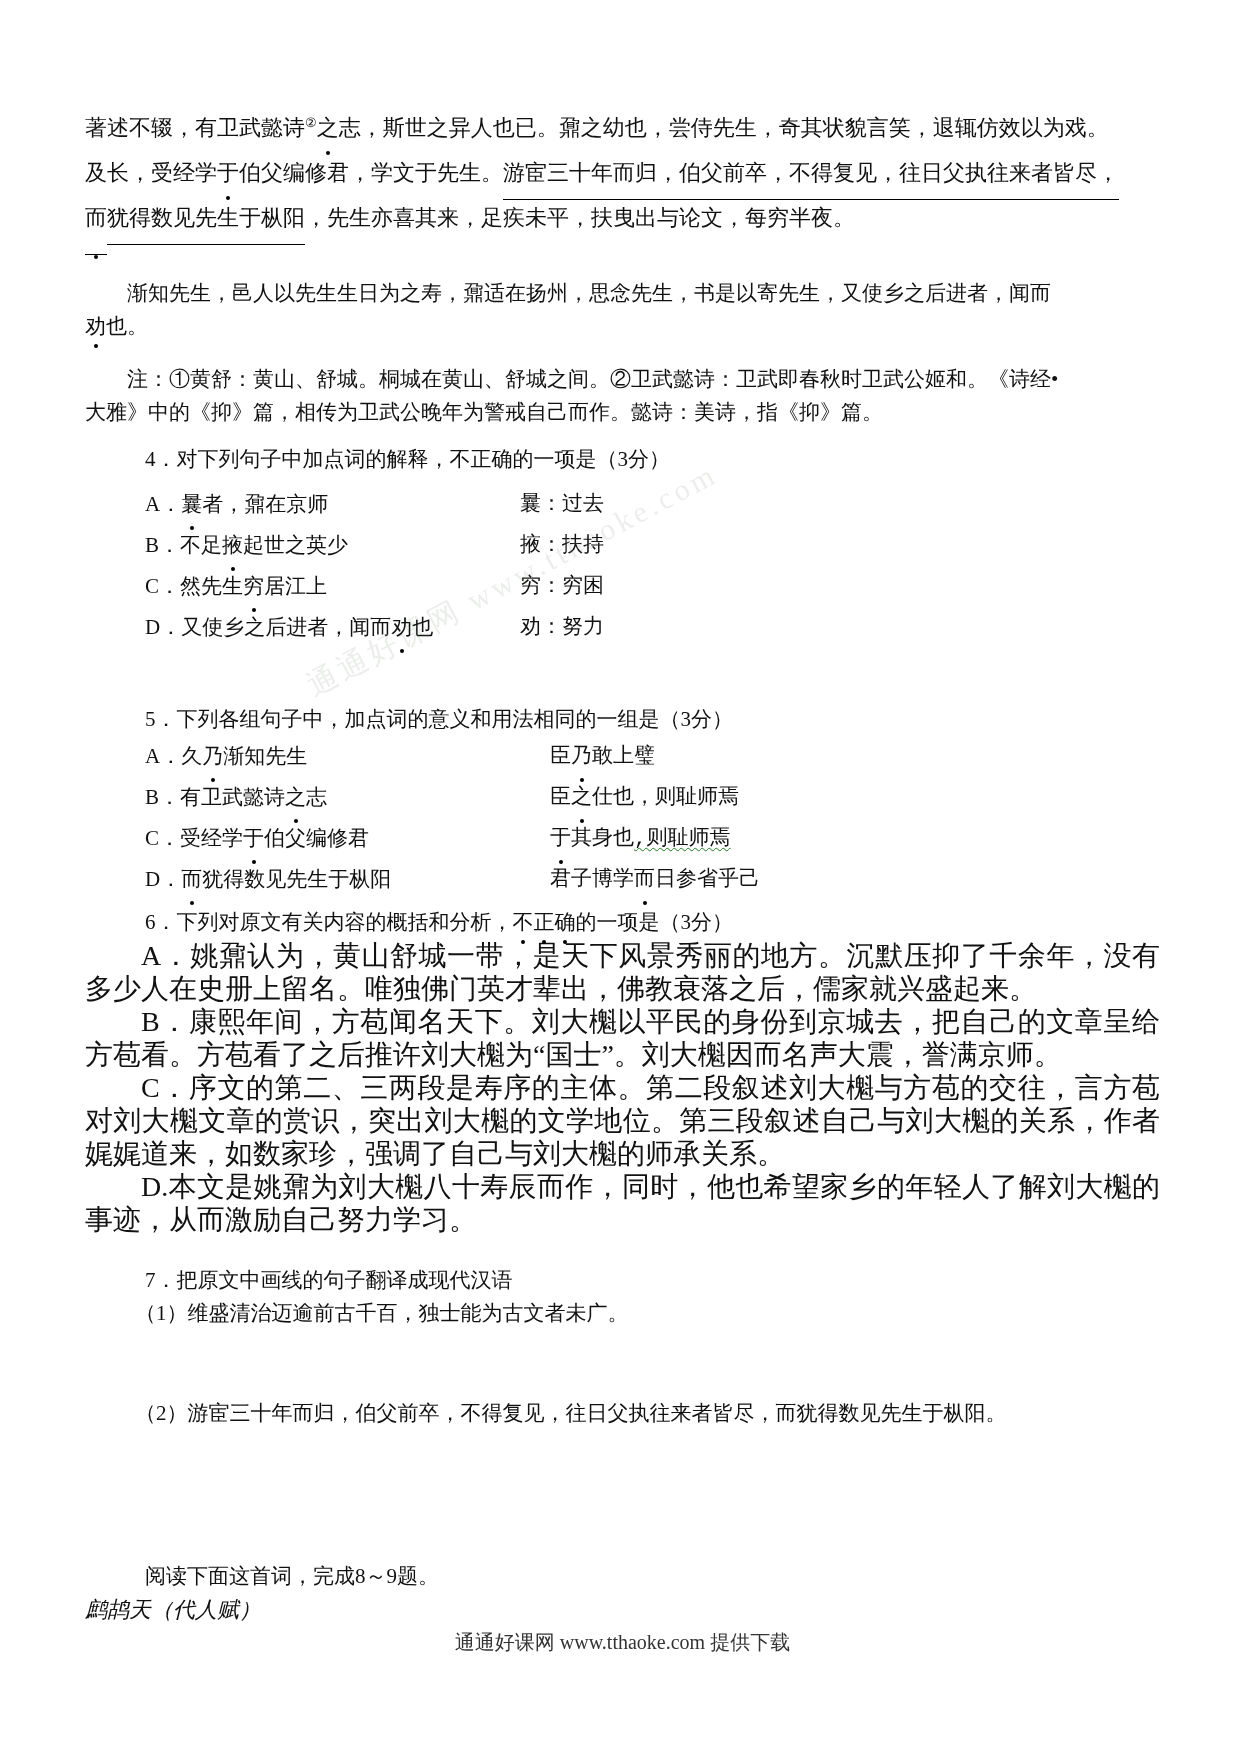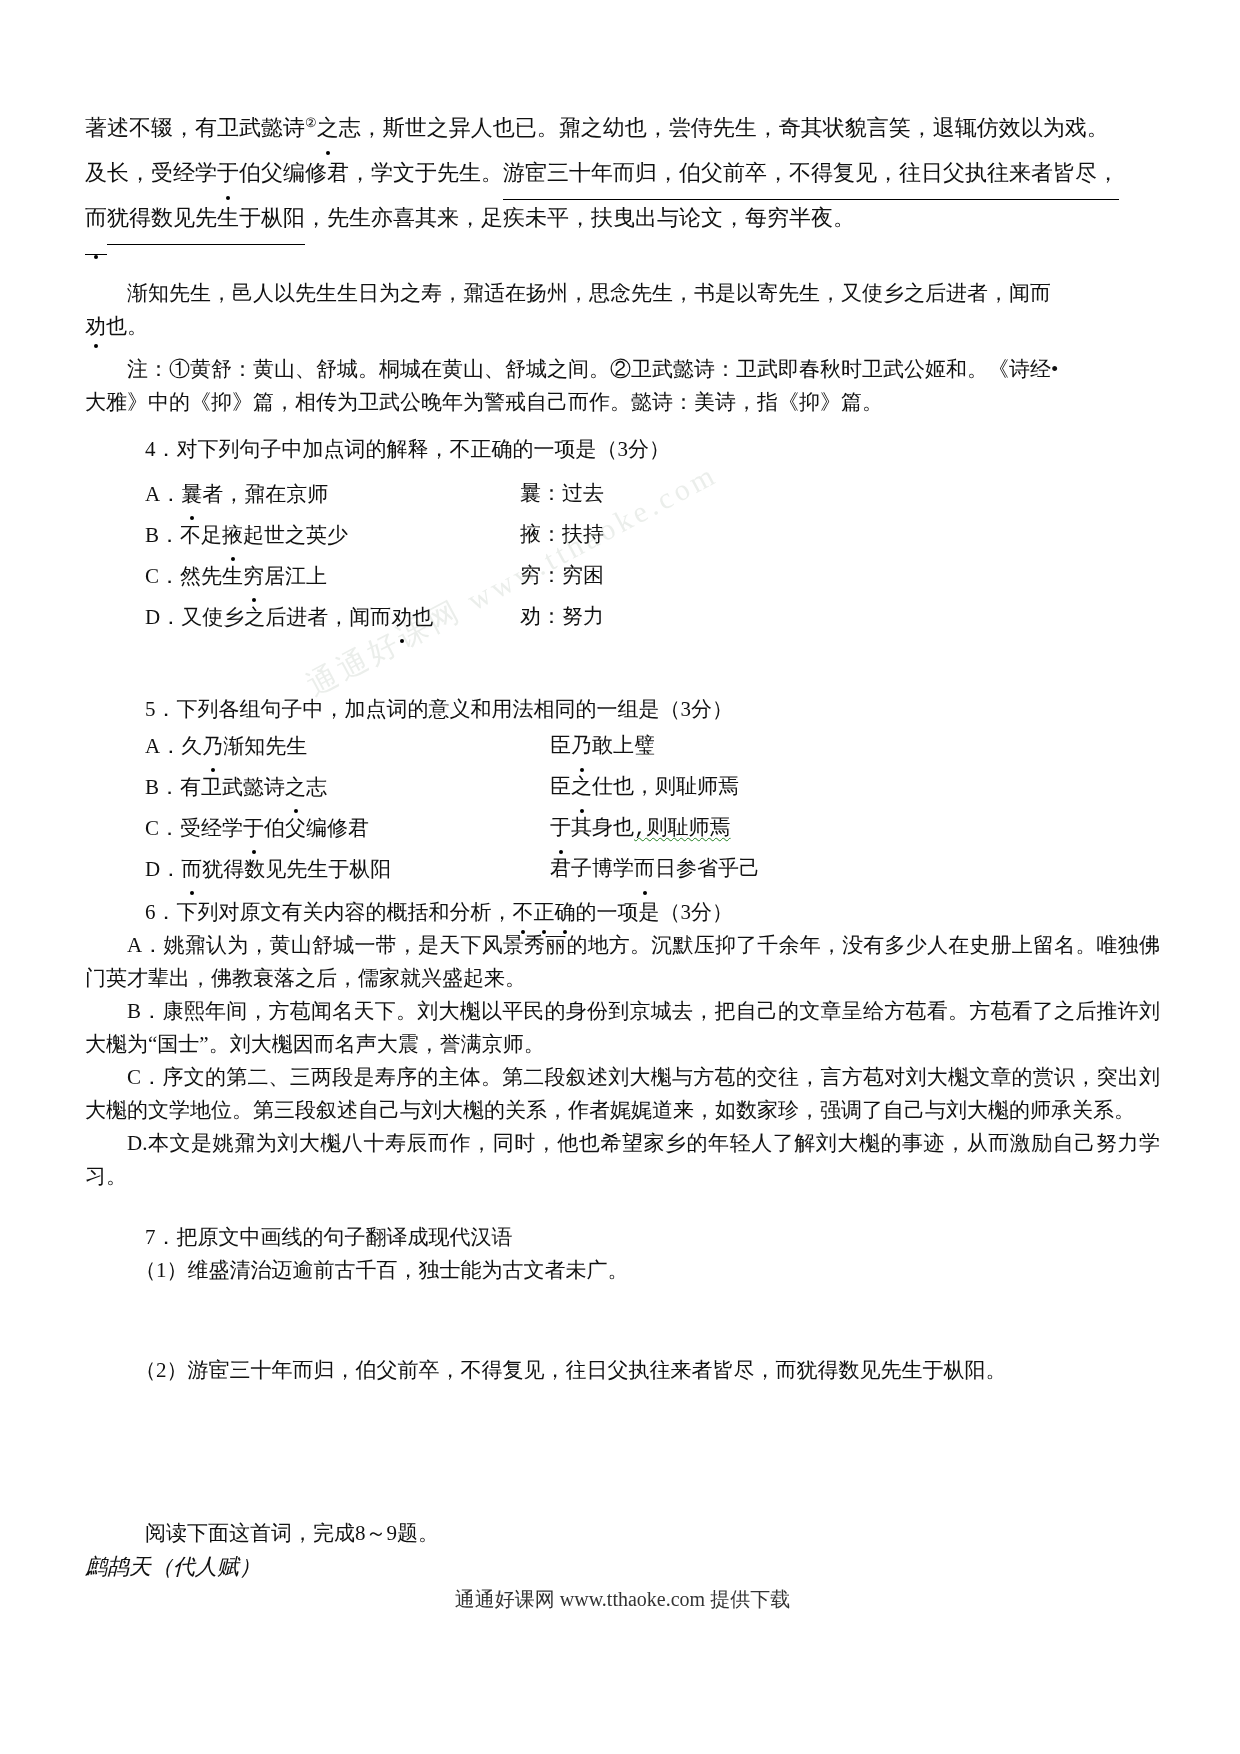--- a/index.html
+++ b/index.html
@@ -5,34 +5,34 @@
   html,body{margin:0;padding:0;background:#ffffff;}
   body{width:1240px;height:1754px;font-family:"Liberation Serif","DejaVu Serif",serif;color:#111;}
   .page{position:relative;width:1240px;height:1754px;box-sizing:border-box;
         padding:100px 80px 0 85px;overflow:hidden;background:#fff;}
 
   
   .line{font-size:22px;line-height:45px;white-space:pre;}
   .p21{font-size:21px;line-height:33px;}
   .indent{text-indent:2em;}
   .para2{margin-top:22px;}
-  .note{margin-top:10px;}
+  .note{margin-top:20px;}
 
   
   .q-title{font-size:21px;line-height:33px;margin-left:60px;white-space:pre;}
   .q4{margin-top:14px;}
   .q4 .opts{margin-top:8px;}
   .q5{margin-top:55px;}
   .q6{margin-top:6px;}
   .q7{margin-top:28px;}
   .opt-row{display:flex;font-size:21px;line-height:41px;margin-left:60px;white-space:pre;}
   .w375{flex:0 0 375px;}
   .w405{flex:0 0 405px;}
   .opt-right{flex:1;font-family:Liberation Mono, monospace;}
-  .q6-opt{font-size:21px;line-height:33px;text-indent:2em;margin:0;text-align:justify;}
+  .q6-opt{font-size:28px;line-height:33px;text-indent:2em;margin:0;text-align:justify;}
   .q7-item{font-size:21px;line-height:33px;margin-left:50px;white-space:pre;}
   .q7-item.second{margin-top:67px;}
 
   
   .tail{margin-top:130px;}
   .reading-prompt{font-size:21px;line-height:33px;margin-left:60px;white-space:pre;}
   .poem-title{font-size:22px;line-height:33px;text-align:left;font-style:italic;margin-top:0;}
   .site-footer{font-size:20px;line-height:33px;text-align:center;color:#333;}
 
   

